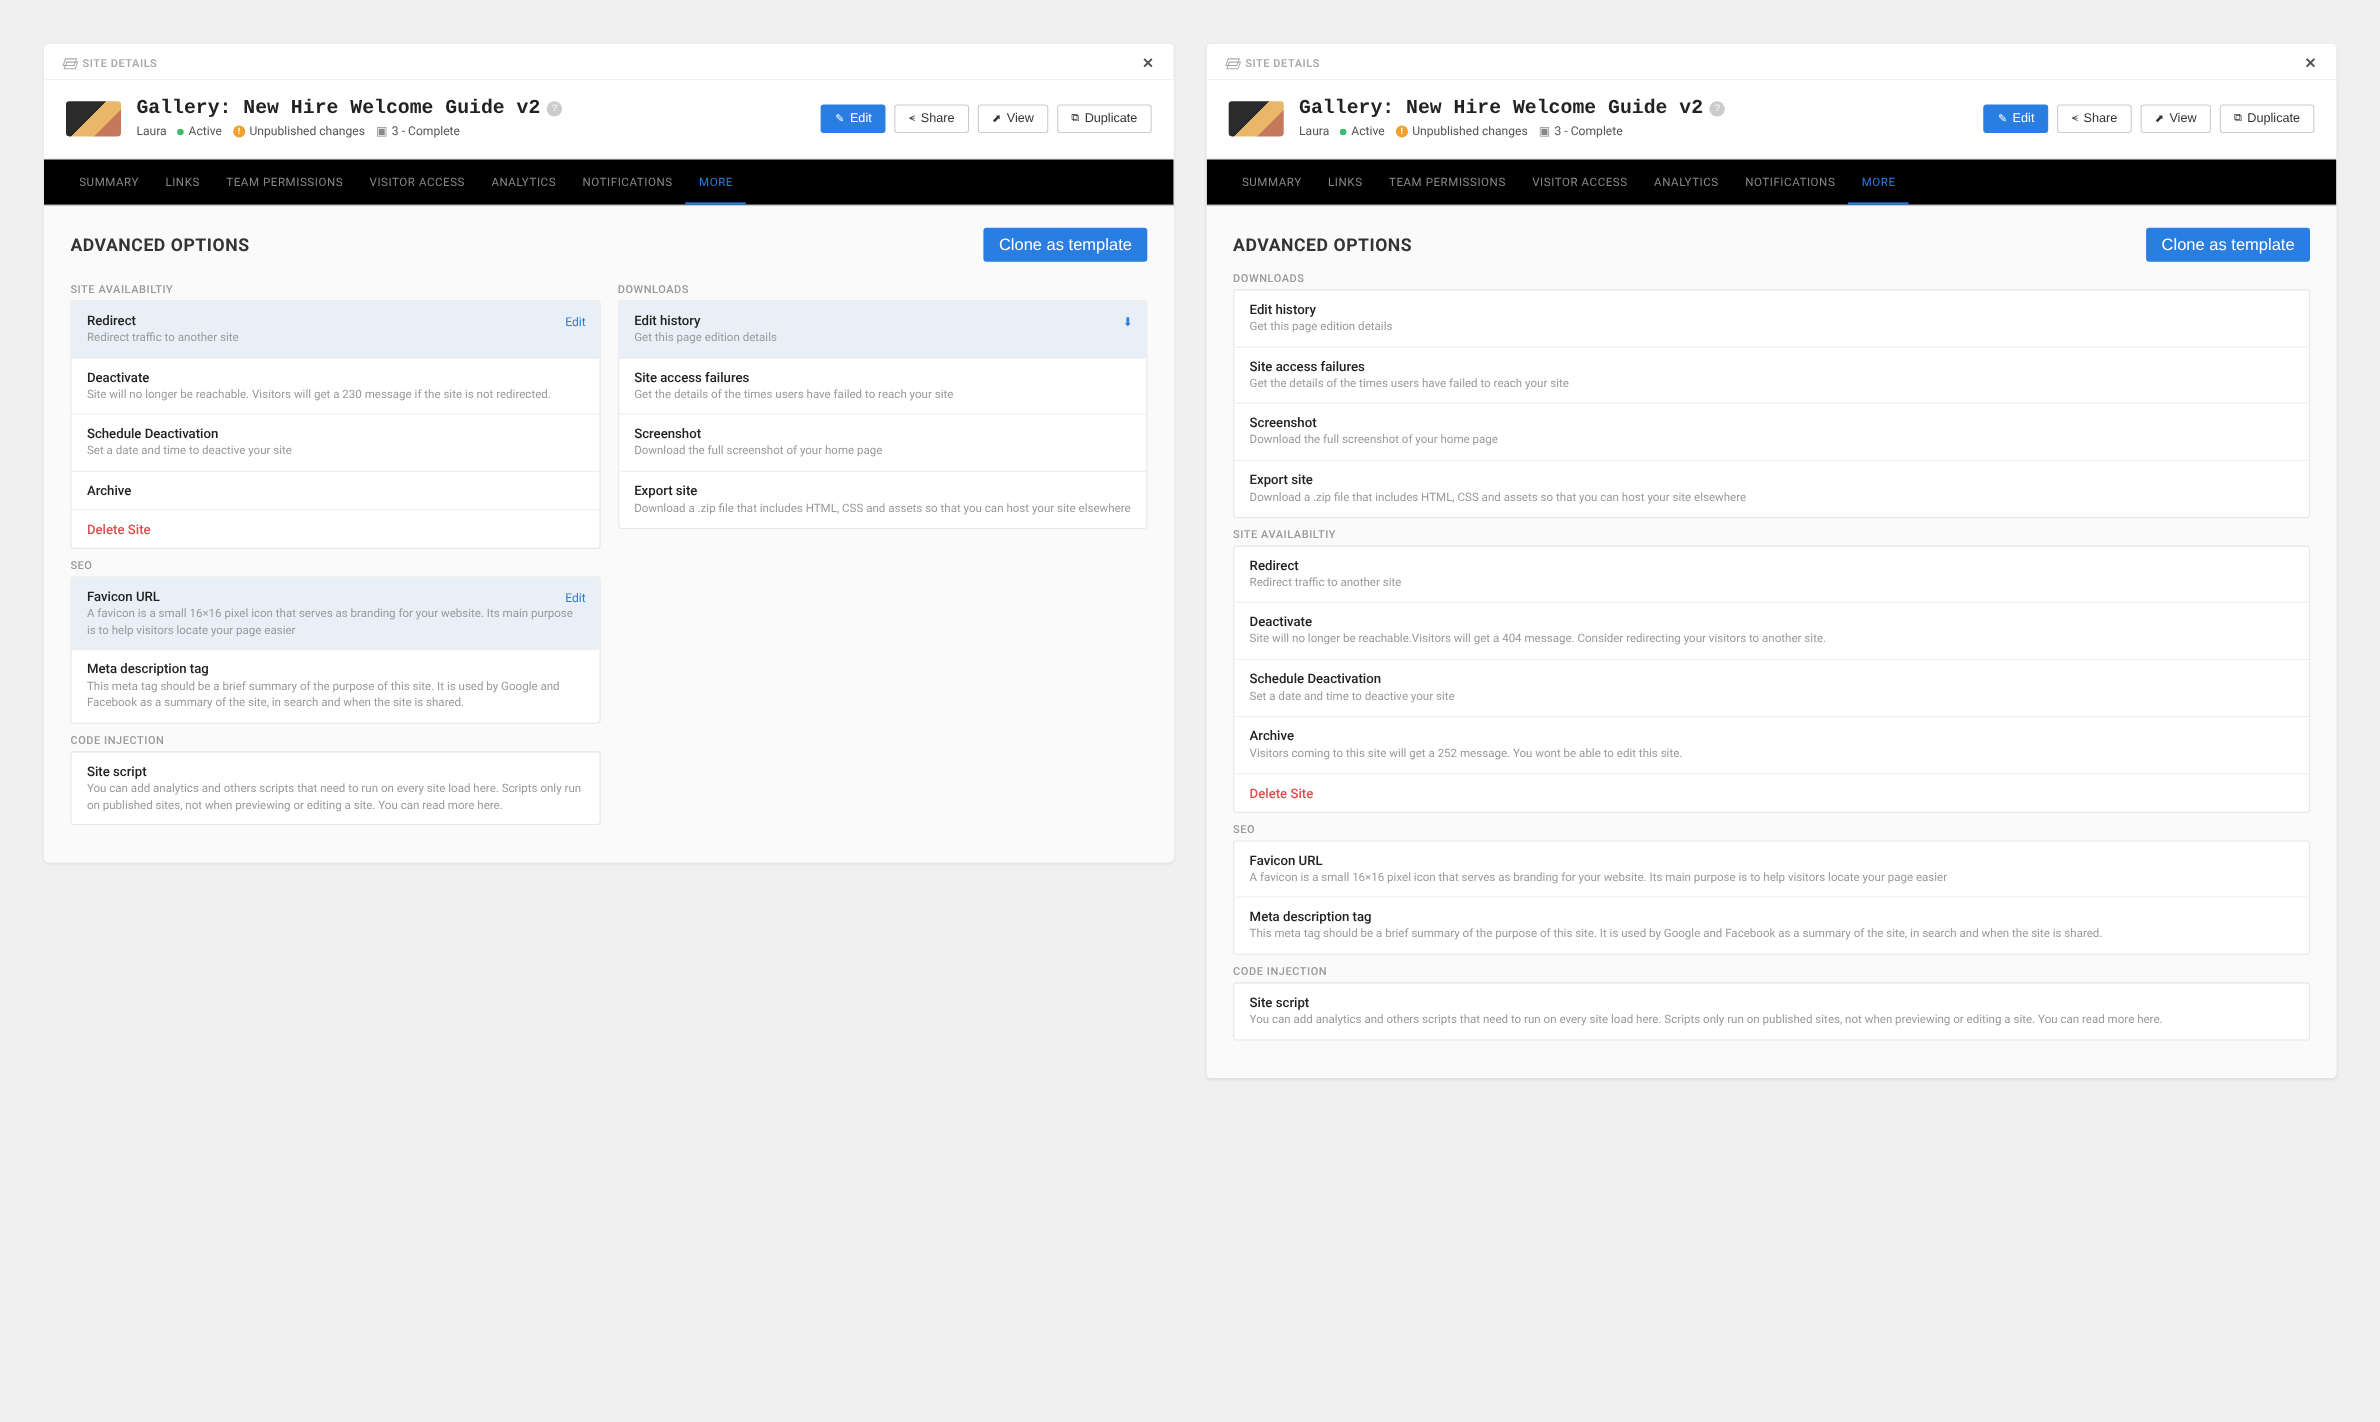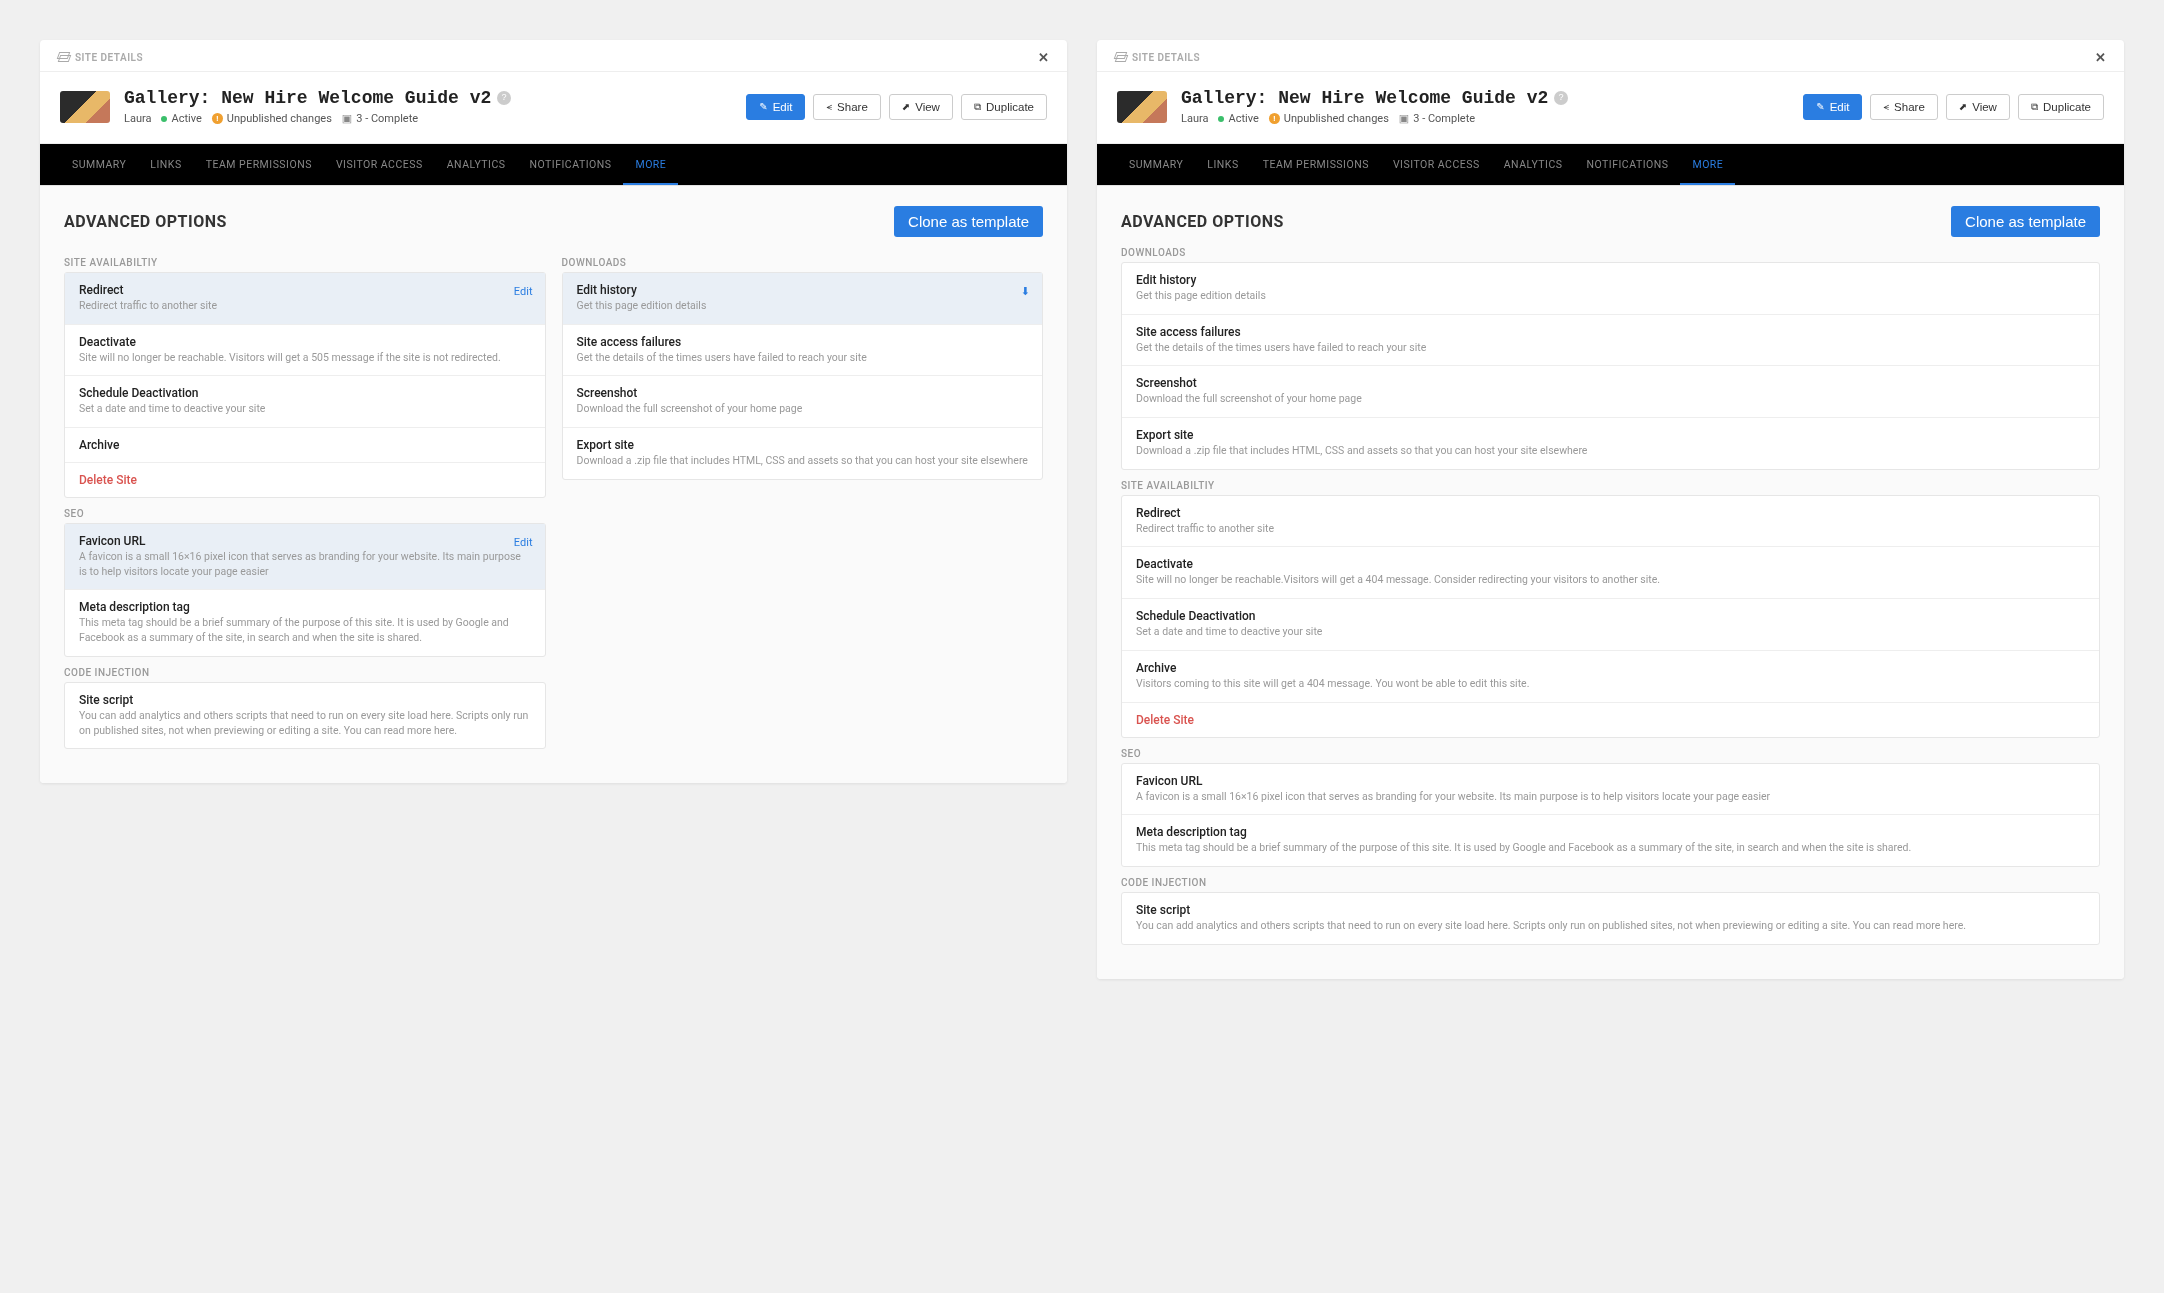--- a/index.html
+++ b/index.html
@@ -187,21 +187,21 @@
         <div class="section-block">
           <div class="section-label">SITE AVAILABILTIY</div>
           <div class="card-list">
             <div class="card-item hl">
               <div class="item-title">Redirect</div>
               <div class="item-desc">Redirect traffic to another site</div>
               <span class="item-action">Edit</span>
             </div>
             <div class="card-item">
               <div class="item-title">Deactivate</div>
-              <div class="item-desc">Site will no longer be reachable. Visitors will get a 505 message if the site is not redirected.</div>
+              <div class="item-desc">Site will no longer be reachable. Visitors will get a 230 message if the site is not redirected.</div>
             </div>
             <div class="card-item">
               <div class="item-title">Schedule Deactivation</div>
               <div class="item-desc">Set a date and time to deactive your site</div>
             </div>
             <div class="card-item">
               <div class="item-title">Archive</div>
             </div>
             <div class="card-item danger">
               <div class="item-title">Delete Site</div>
@@ -363,21 +363,21 @@
         <div class="card-item">
           <div class="item-title">Deactivate</div>
           <div class="item-desc">Site will no longer be reachable.Visitors will get a 404 message. Consider redirecting your visitors to another site.</div>
         </div>
         <div class="card-item">
           <div class="item-title">Schedule Deactivation</div>
           <div class="item-desc">Set a date and time to deactive your site</div>
         </div>
         <div class="card-item">
           <div class="item-title">Archive</div>
-          <div class="item-desc">Visitors coming to this site will get a 404 message. You wont be able to edit this site.</div>
+          <div class="item-desc">Visitors coming to this site will get a 252 message. You wont be able to edit this site.</div>
         </div>
         <div class="card-item danger">
           <div class="item-title">Delete Site</div>
         </div>
       </div>
     </div>
 
     <div class="section-block">
       <div class="section-label">SEO</div>
       <div class="card-list">

